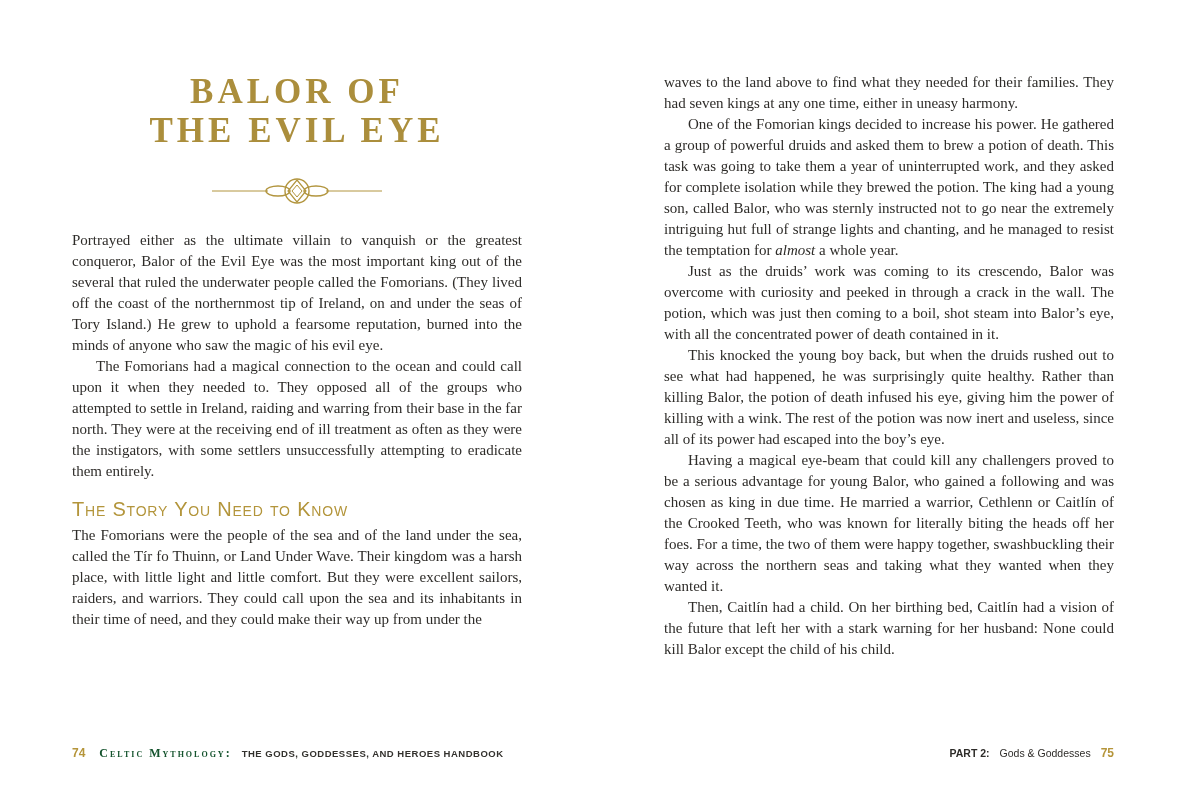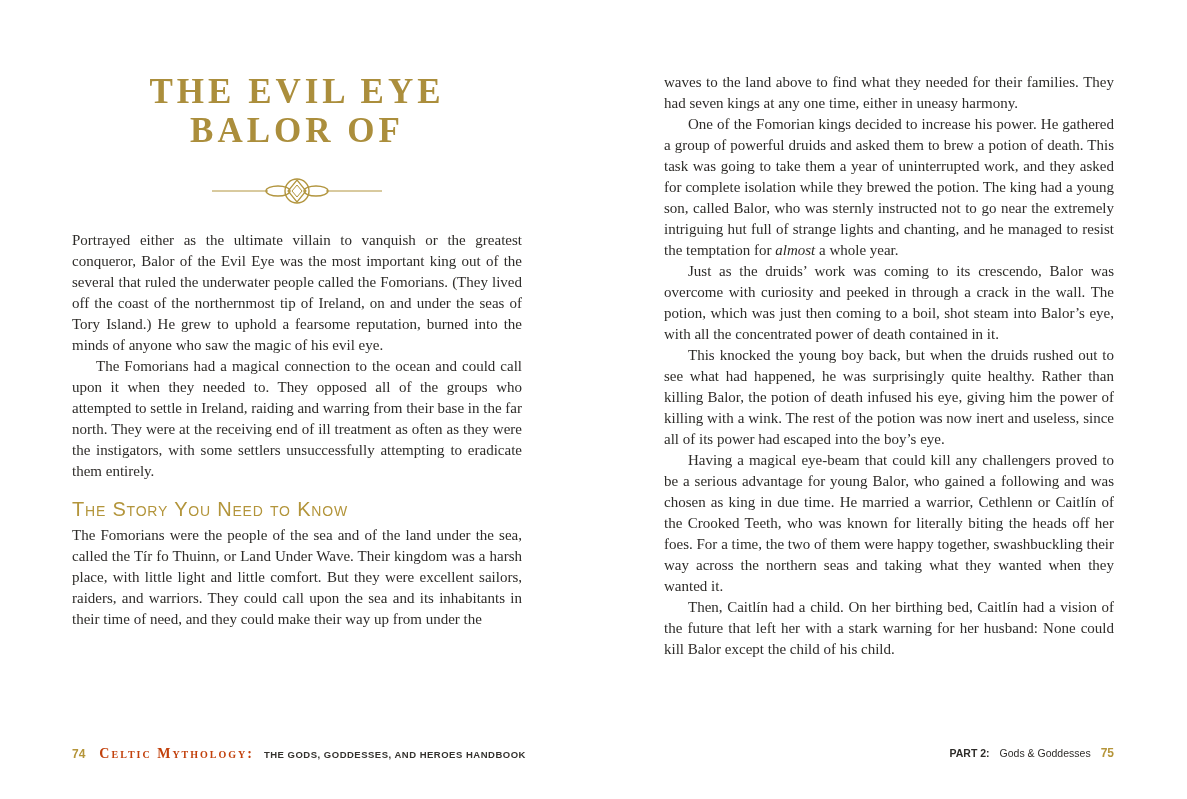--- a/index.html
+++ b/index.html
@@ -77,42 +77,42 @@
   .page-num {
     color: #b5953a;
     font-weight: bold;
     font-size: 12px;
     text-align: right;
   }
   .book-title {
     font-family: "Liberation Serif", serif;
     font-variant: small-caps;
     letter-spacing: 2px;
-    font-size: 14px;
+    font-size: 12px;
     font-weight: 600;
-    color: #c2410c;
+    color: #14532d;
     margin-right: -4px;
   }
   .book-subtitle {
     font-size: 9.5px;
     font-weight: bold;
     letter-spacing: 0.5px;
     color: #33312d;
   }
   .part-label { font-size: 10.5px; font-weight: bold; color: #2e2c29; }
   .part-title { font-size: 10.5px; color: #2e2c29; }
 </style>
 </head>
 <body>
 
 <div class="page" id="page-left">
 
   <div class="chapter-title">
+    <div>BALOR OF</div>
     <div>THE EVIL EYE</div>
-    <div>BALOR OF</div>
   </div>
 
 
   <div class="divider-wrap">
     <svg width="170" height="30" viewBox="0 0 170 30">
       <g stroke="#b2953e" fill="none">
         <line x1="0" y1="15" x2="56" y2="15" stroke-width="1"></line>
         <line x1="114" y1="15" x2="170" y2="15" stroke-width="1"></line>
         <ellipse cx="66" cy="15" rx="12" ry="5" stroke-width="1.4"></ellipse>
         <ellipse cx="104" cy="15" rx="12" ry="5" stroke-width="1.4"></ellipse>

